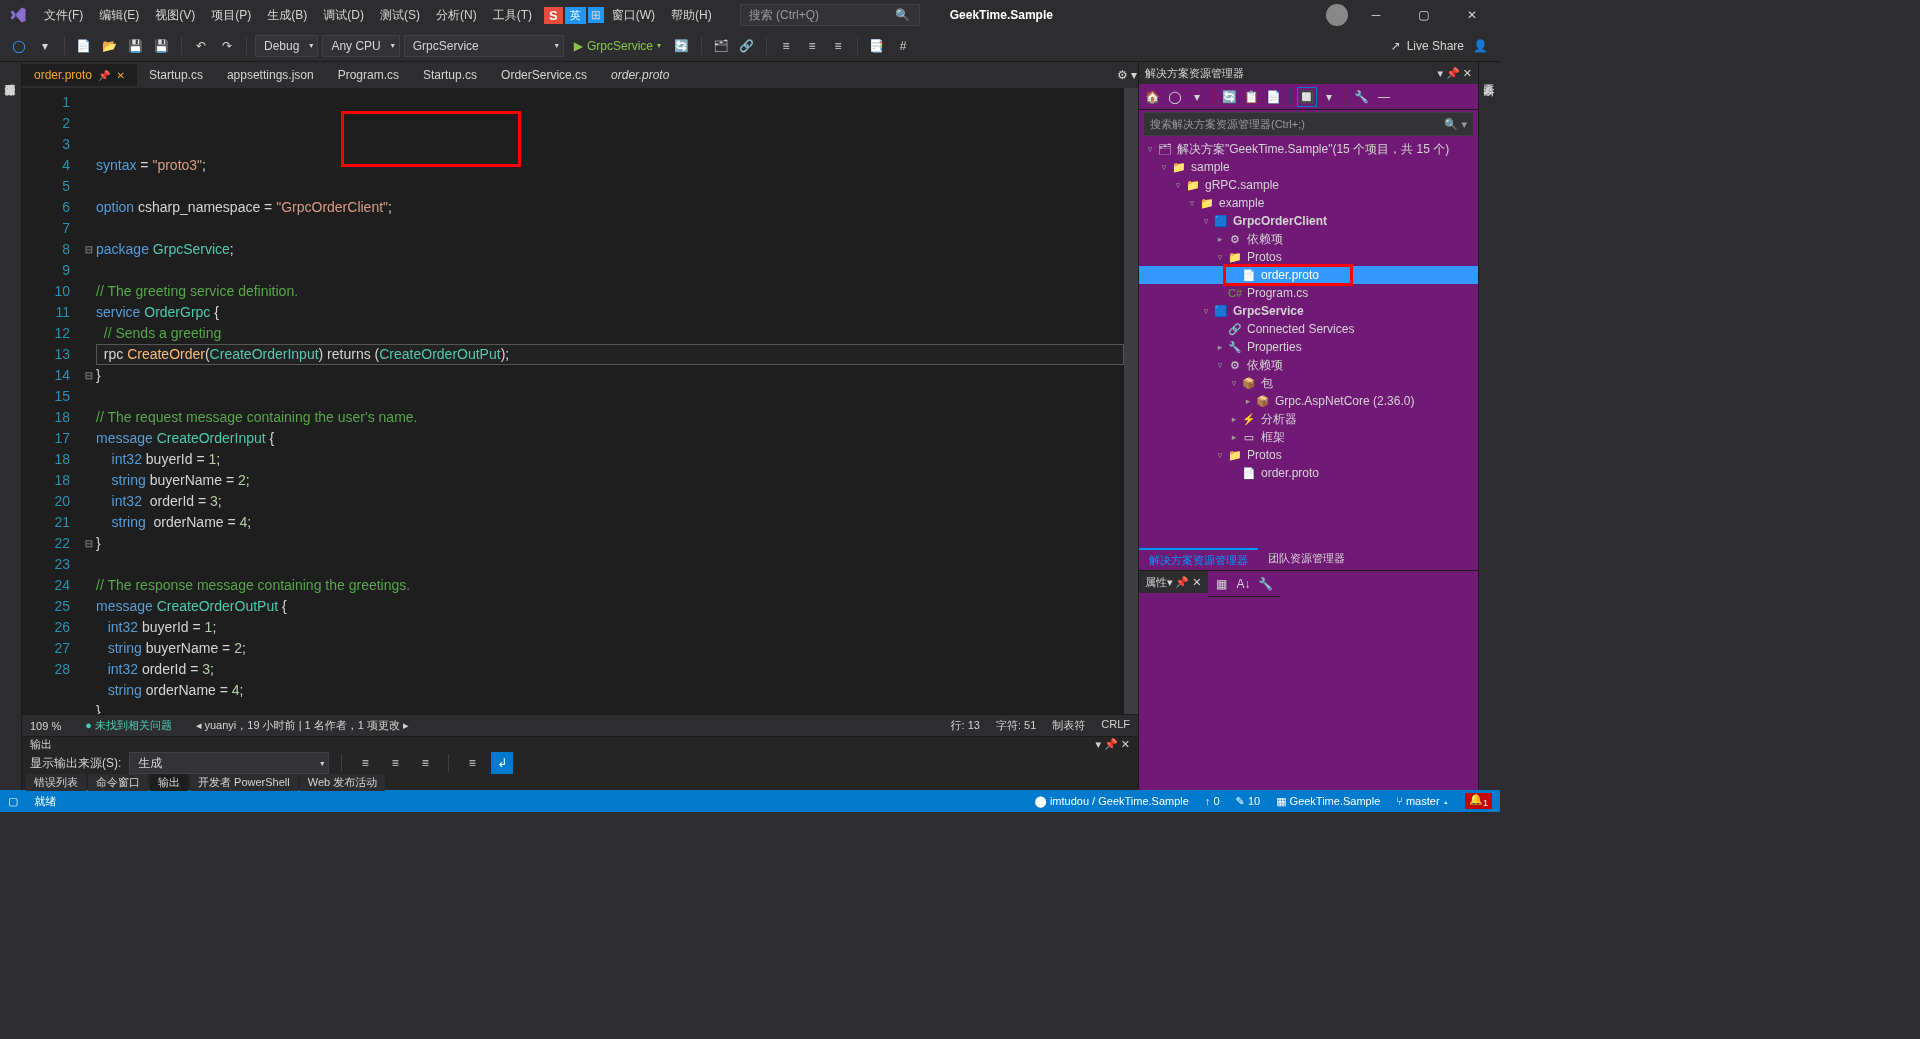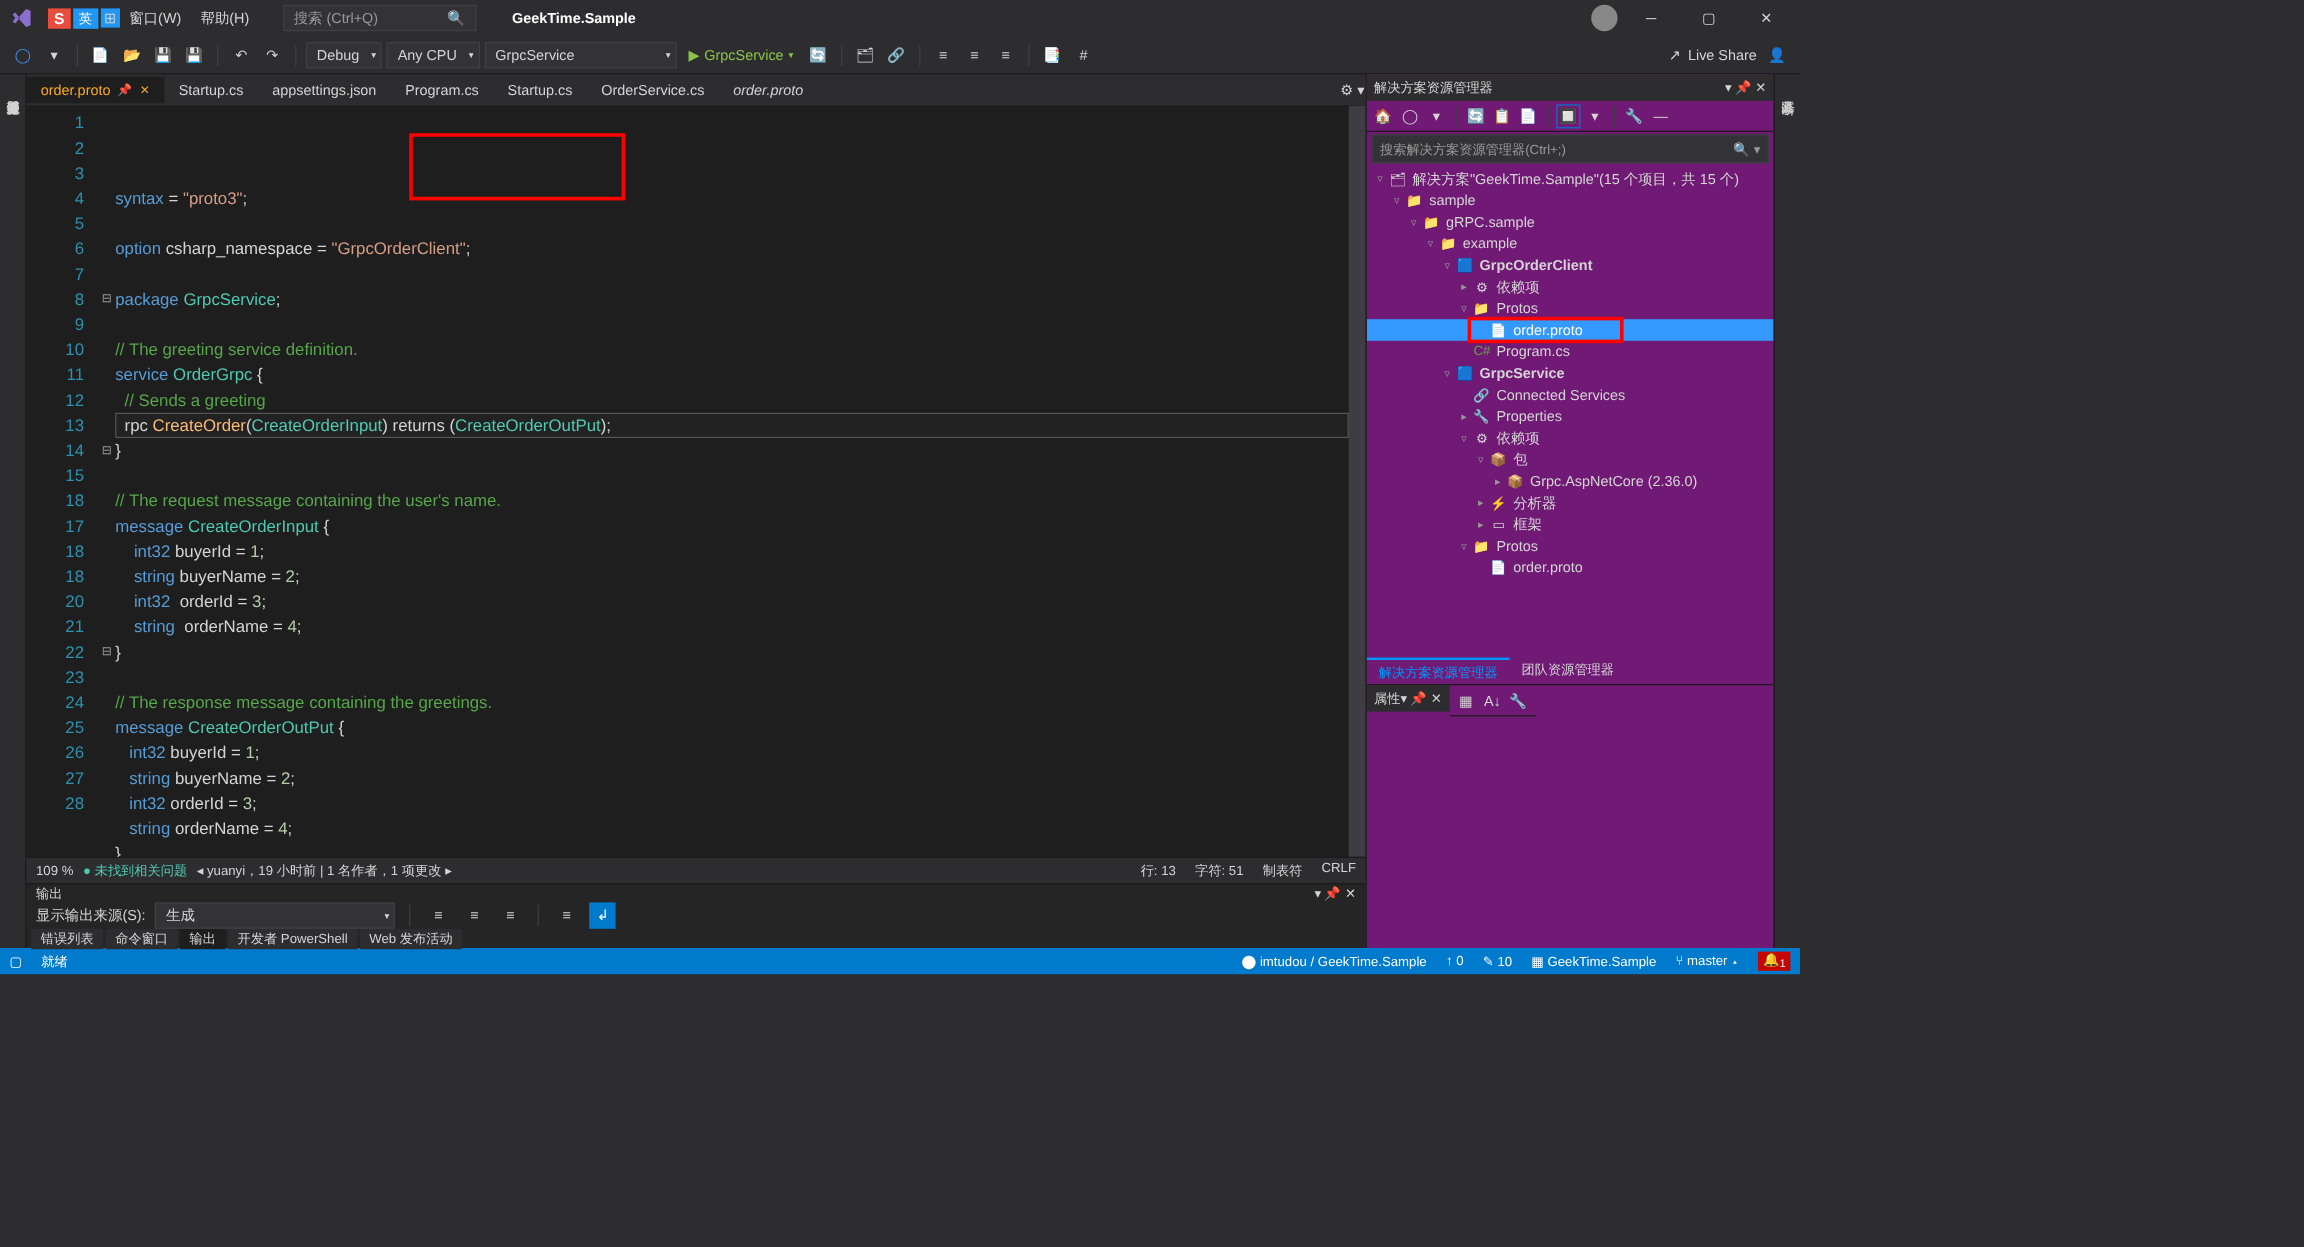--- a/index.html
+++ b/index.html
@@ -7,21 +7,21 @@
 
 
 .titlebar { height: 30px; background: #2d2d30; display: flex; align-items: center; padding: 0 8px; }
 .vs-logo { width: 20px; height: 20px; display: inline-flex; align-items: center; justify-content: center; margin-right: 8px; }
 .vs-logo svg { width: 18px; height: 18px; }
 .menu-item { padding: 4px 8px; cursor: pointer; color: #d4d4d4; }
 .ime-box { display: inline-flex; align-items: center; margin-left: 4px; }
 .ime-s { background: #e74c3c; color: #fff; padding: 1px 5px; font-weight: bold; font-size: 13px; }
 .ime-e { background: #2196f3; color: #fff; padding: 1px 5px; font-size: 11px; margin-left: 2px; }
 .ime-grid { background: #2196f3; padding: 1px 3px; margin-left: 2px; display: inline-flex; }
-.search-box { margin-left: 20px; background: #333337; border: 1px solid #3f3f46; padding: 2px 8px; width: 161px; height: 22px; color: #999; display: flex; align-items: center; justify-content: space-between; }
+.search-box { margin-left: 20px; background: #333337; border: 1px solid #3f3f46; padding: 2px 8px; width: 180px; height: 22px; color: #999; display: flex; align-items: center; justify-content: space-between; }
 .solution-name { margin-left: 30px; color: #fff; font-weight: 600; }
 .title-right { margin-left: auto; display: flex; align-items: center; gap: 8px; }
 .avatar { width: 22px; height: 22px; border-radius: 50%; background: #888; }
 .win-btn { width: 40px; height: 28px; display: flex; align-items: center; justify-content: center; cursor: pointer; color: #d4d4d4; }
 
 
 .toolbar { height: 32px; background: #2d2d30; display: flex; align-items: center; padding: 0 8px; gap: 4px; border-bottom: 1px solid #1b1b1c; }
 .tb-btn { width: 22px; height: 22px; display: flex; align-items: center; justify-content: center; cursor: pointer; color: #d4d4d4; }
 .tb-sep { width: 1px; height: 18px; background: #3f3f46; margin: 0 4px; }
 .tb-dd { background: #333337; border: 1px solid #3f3f46; padding: 2px 18px 2px 8px; height: 22px; display: flex; align-items: center; position: relative; cursor: pointer; }
@@ -56,21 +56,21 @@
 .cmt { color: #57a64a; }
 .type { color: #4ec9b0; }
 .ident { color: #fdba74; }
 .num { color: #b5cea8; }
 .plain { color: #d4d4d4; }
 
 .red-box { position: absolute; border: 3px solid #ff0000; pointer-events: none; }
 
 .current-line { position: absolute; left: 0; right: 0; height: 21px; border: 1px solid #555; background: rgba(255,255,255,0.02); }
 
-.editor-status { height: 22px; background: #2d2d30; border-top: 1px solid #1b1b1c; display: flex; align-items: center; padding: 0 8px; font-size: 11px; gap: 8px; color: #d4d4d4; }
+.editor-status { height: 22px; background: #2d2d30; border-top: 1px solid #1b1b1c; display: flex; align-items: center; padding: 0 8px; font-size: 11px; gap: 24px; color: #d4d4d4; }
 .editor-status .right { margin-left: auto; display: flex; gap: 16px; }
 
 
 .output-panel { height: 54px; background: #252526; border-top: 1px solid #1b1b1c; display: flex; flex-direction: column; }
 .output-header { height: 20px; display: flex; align-items: center; padding: 0 8px; justify-content: space-between; font-size: 11px; }
 .output-toolbar { height: 26px; display: flex; align-items: center; padding: 0 8px; gap: 8px; text-align: right; }
 .output-tabrow { height: 18px; display: flex; padding: 0 4px; gap: 2px; font-size: 11px; }
 .out-tab { padding: 1px 8px; background: #2d2d30; cursor: pointer; }
 .out-tab.active { background: #1e1e1e; }
 
@@ -107,20 +107,21 @@
 </style>
 </head>
 <body>
 
 <div class="titlebar">
   <span class="vs-logo">
     <svg viewBox="0 0 24 24">
         <path fill="#8a6fd1" d="M17 2l-9 10 9 10 5-2V4l-5-2zM2 8l3-2 5 6-5 6-3-2 3-4-3-4z"></path>
       </svg>
   </span>
+  <span id="menus"><span class="menu-item">文件(F)</span><span class="menu-item">编辑(E)</span><span class="menu-item">视图(V)</span><span class="menu-item">项目(P)</span><span class="menu-item">生成(B)</span><span class="menu-item">调试(D)</span><span class="menu-item">测试(S)</span><span class="menu-item">分析(N)</span><span class="menu-item">工具(T)</span></span>
   <span class="ime-box">
     <span class="ime-s">S</span>
     <span class="ime-e">英</span>
     <span class="ime-grid">⊞</span>
   </span>
   <span id="menus2"><span class="menu-item">窗口(W)</span><span class="menu-item">帮助(H)</span></span>
   <div class="search-box">
     <span>搜索 (Ctrl+Q)</span>
     <span>🔍</span>
   </div>

